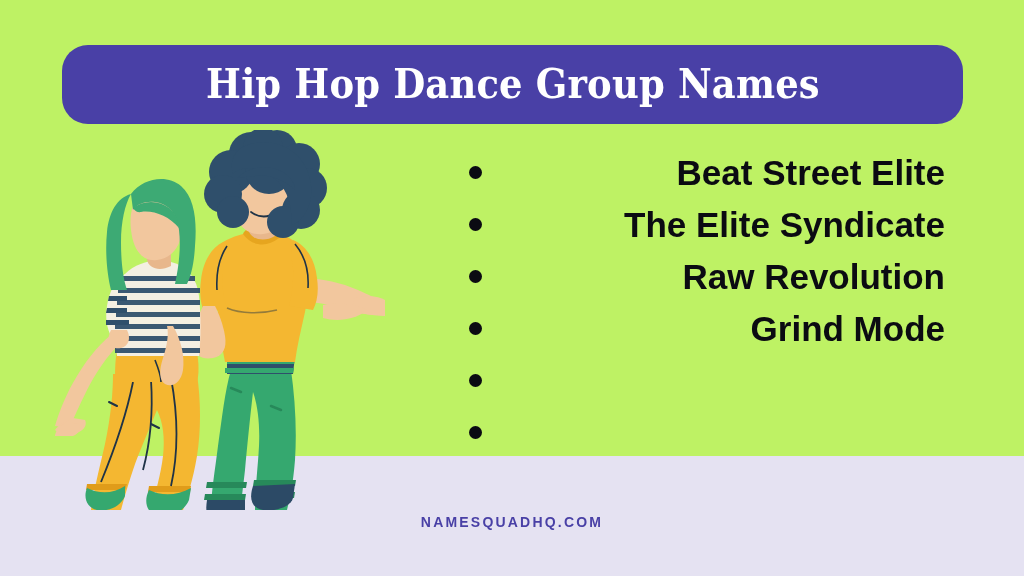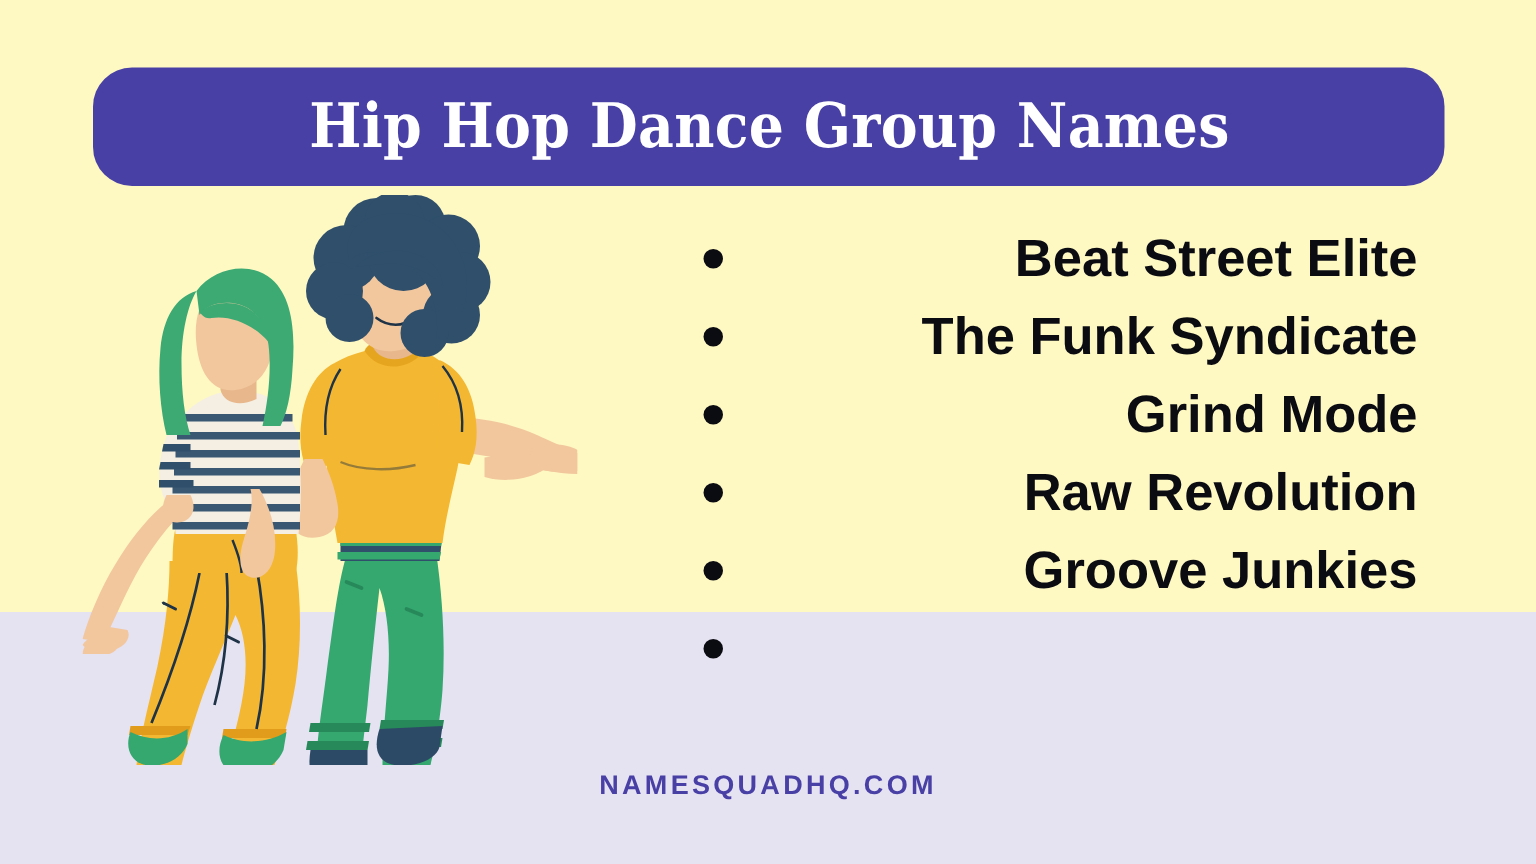--- a/index.html
+++ b/index.html
@@ -9,22 +9,22 @@
   body {
     width: 1024px;
     height: 576px;
     overflow: hidden;
     background: #e5e2f2;
     font-family: "Liberation Sans", sans-serif;
   }
   .poster {
     position: relative;
     width: 1024px;
-    height: 408px;
-    background: #fef9c3;
+    height: 456px;
+    background: #bef264;
   }
 
   
   .title-banner {
     position: absolute;
     left: 62px;
     top: 45px;
     width: 901px;
     height: 79px;
     background: #4940a6;
@@ -87,21 +87,21 @@
     position: absolute;
     left: 0;
     top: 513px;
     width: 1024px;
     text-align: center;
   }
   .footer-text {
     display: inline-block;
     font-family: "Liberation Sans", sans-serif;
     font-weight: bold;
-    font-size: 18px;
+    font-size: 14px;
     letter-spacing: 2.2px;
     color: #4940a6;
   }
 
   
   .illustration {
     position: absolute;
     left: 55px;
     top: 130px;
     width: 330px;
@@ -256,33 +256,32 @@
     </svg>
   </div>
 
   <ul class="names-list">
     <li class="name-row">
       <span class="bullet"></span>
       <span class="name-label">Beat Street Elite</span>
     </li>
     <li class="name-row">
       <span class="bullet"></span>
-      <span class="name-label">The Funk Syndicate</span>
+      <span class="name-label">The Elite Syndicate</span>
+    </li>
+    <li class="name-row">
+      <span class="bullet"></span>
+      <span class="name-label">Raw Revolution</span>
     </li>
     <li class="name-row">
       <span class="bullet"></span>
       <span class="name-label">Grind Mode</span>
     </li>
     <li class="name-row">
       <span class="bullet"></span>
-      <span class="name-label">Raw Revolution</span>
-    </li>
-    <li class="name-row">
-      <span class="bullet"></span>
-      <span class="name-label">Groove Junkies</span>
     </li>
     <li class="name-row">
       <span class="bullet"></span>
     </li>
   </ul>
 
   <div class="footer">
     <span class="footer-text">NAMESQUADHQ.COM</span>
   </div>
 

